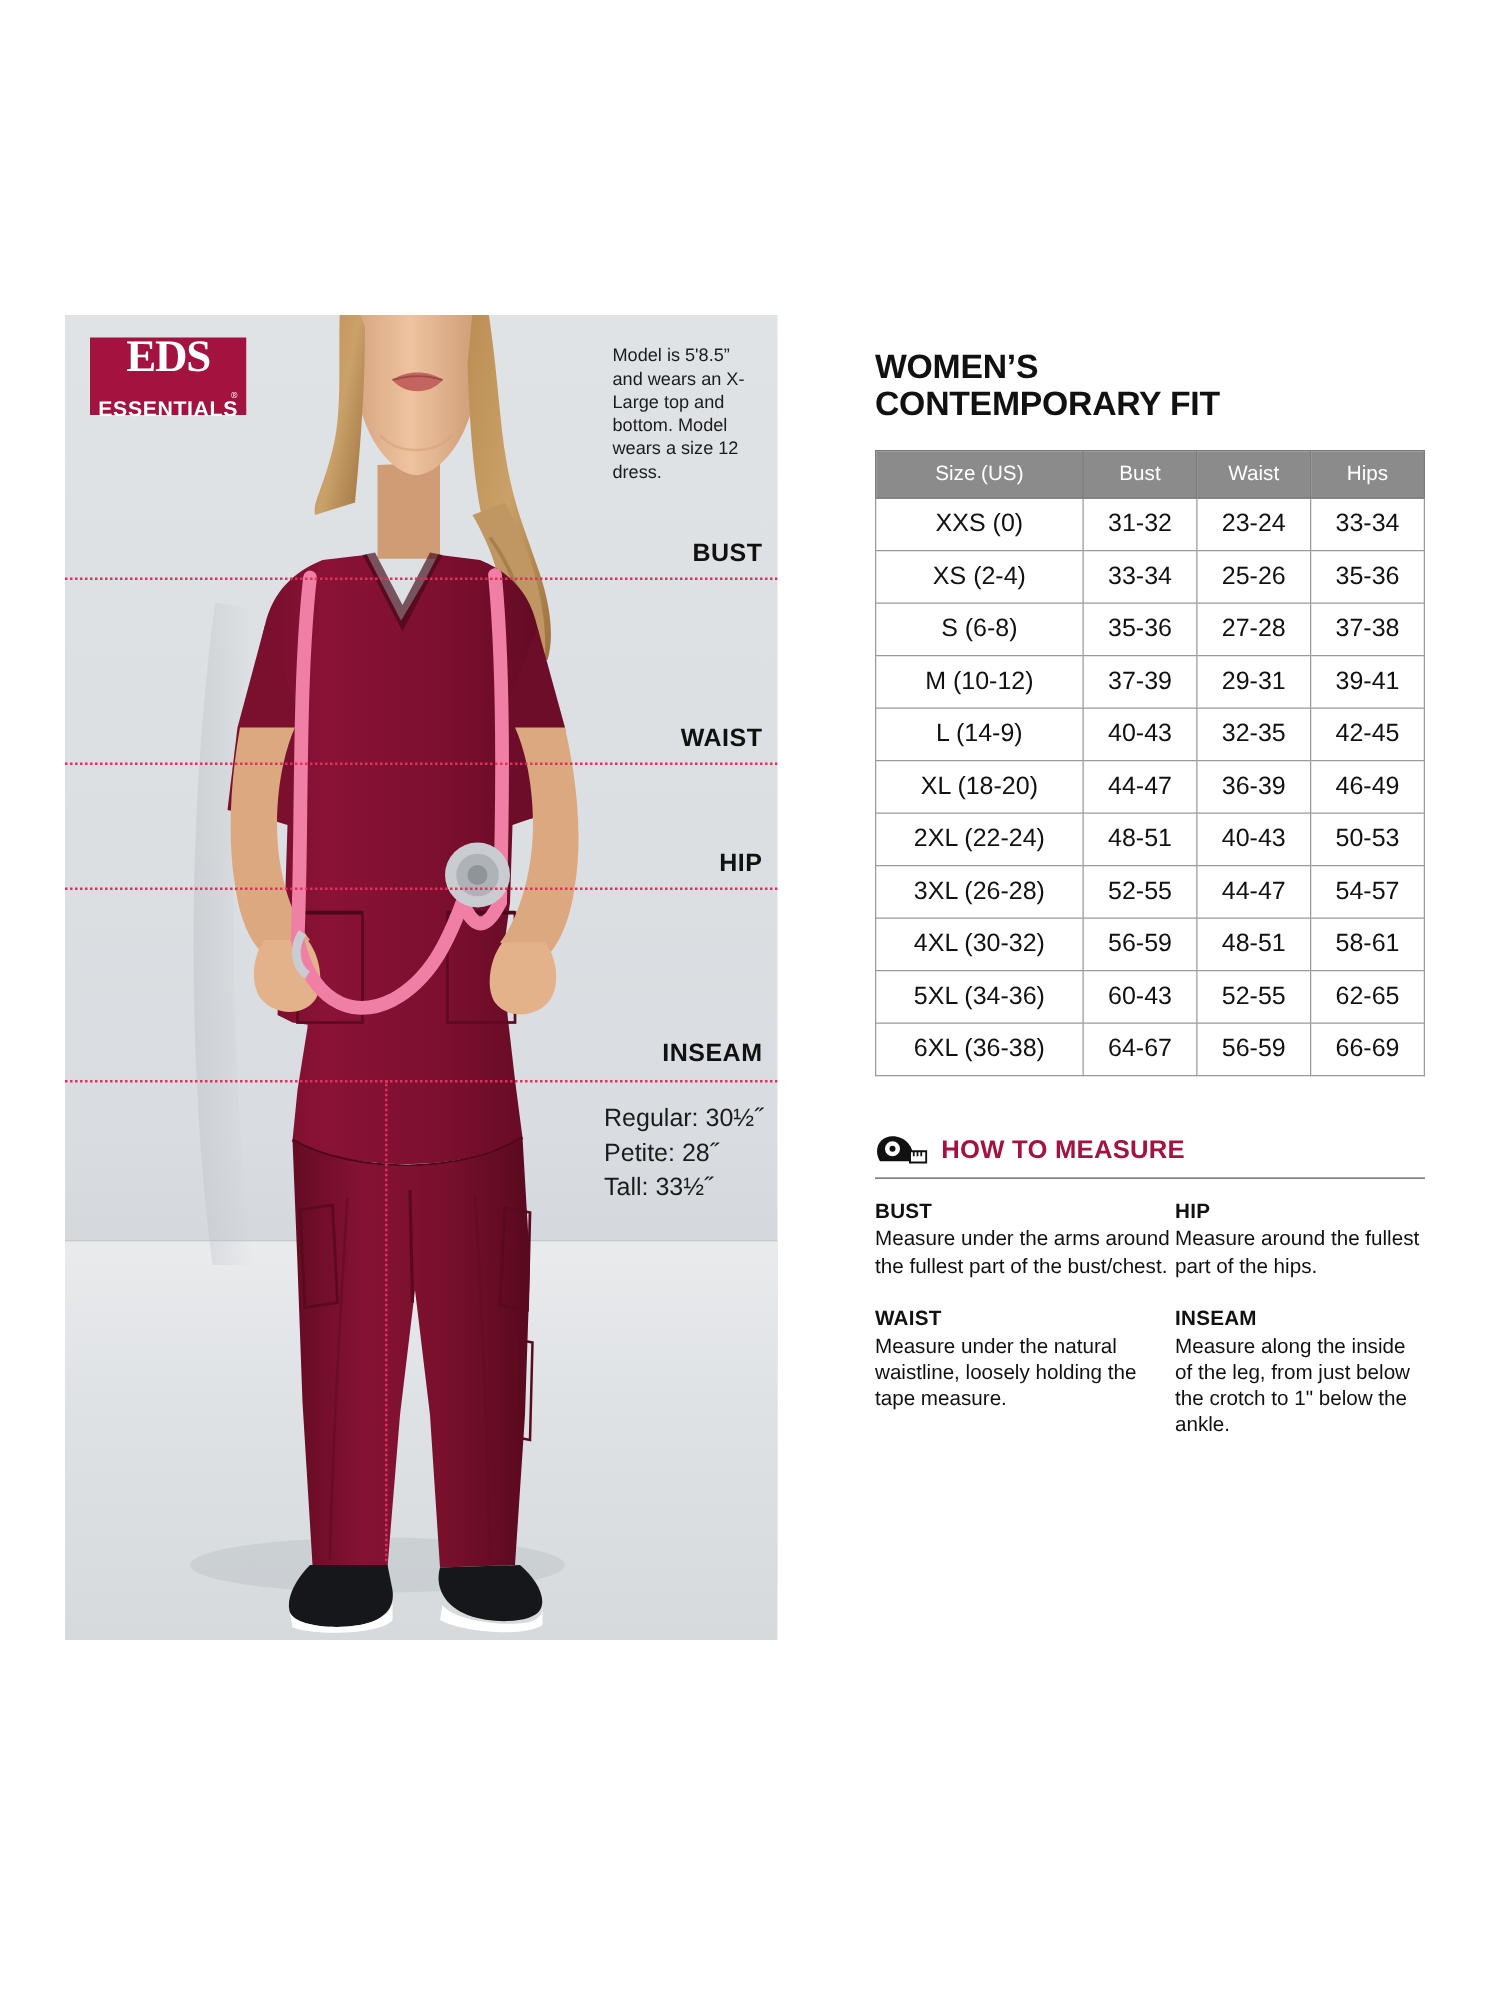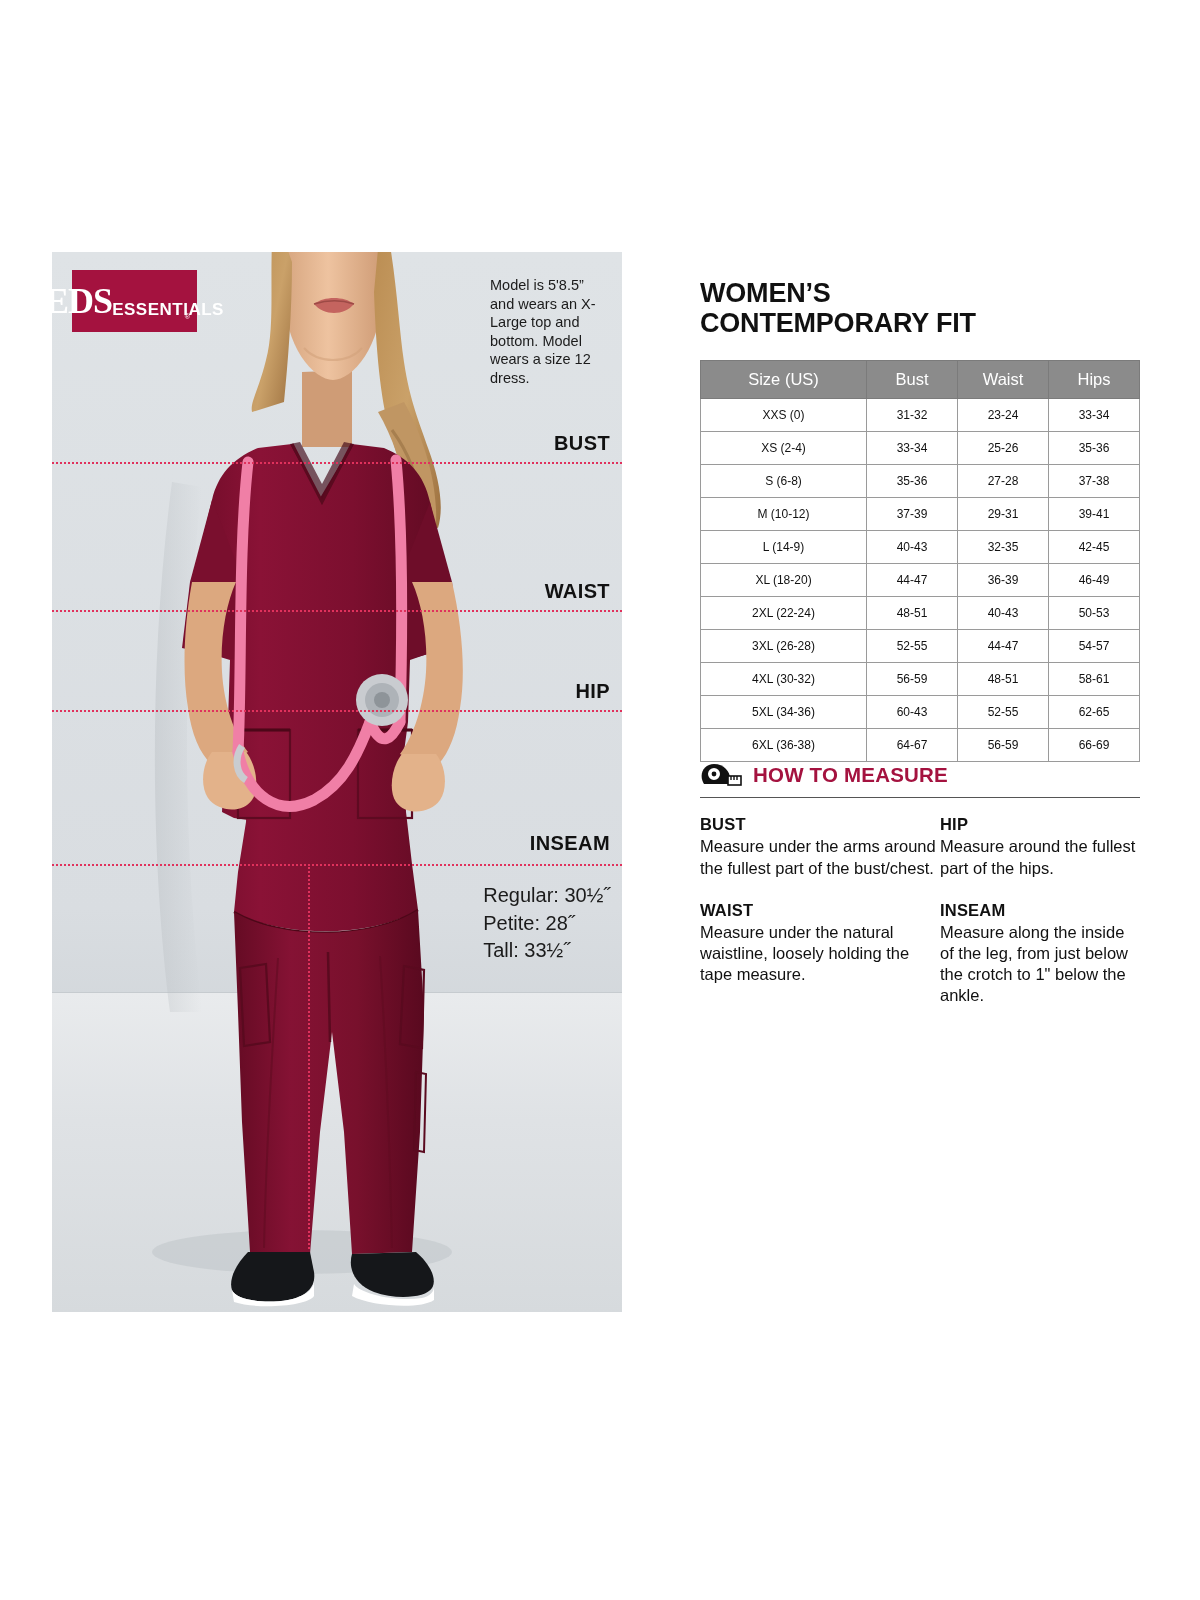--- a/index.html
+++ b/index.html
@@ -44,21 +44,21 @@
   
   .logo {
     position: absolute;
     left: 20px;
     top: 18px;
     width: 125px;
     height: 62px;
     background: #a4123f;
     color: #ffffff;
     display: flex;
-    flex-direction: row;
+    flex-direction: column;
     align-items: center;
     justify-content: center;
     line-height: 1;
     z-index: 12;
   }
   .logo-main {
     font-weight: bold;
     font-size: 36px;
     letter-spacing: -1px;
     font-family: "Liberation Serif", serif;
@@ -156,31 +156,32 @@
   table.size-table th {
     background: #8b8b8b;
     color: #ffffff;
     font-weight: normal;
     font-size: 16.5px;
     padding: 9px 4px;
     border: 1px solid #7b7b7b;
     text-align: center;
   }
   table.size-table td {
-    font-size: 12px;
+    font-size: 20px;
     padding: 9px 4px;
     border: 1px solid #9a9a9a;
     text-align: center;
     color: #111;
   }
   table.size-table td.size-col { width: 166px; }
   table.size-table td.num-col { width: 91px; }
 
   
   .htm {
+    margin-top: 46px;
   }
   .htm-head {
     display: flex;
     align-items: center;
     gap: 11px;
   }
   .htm-title {
     font-size: 20.5px;
     font-weight: bold;
     color: #a4123f;

